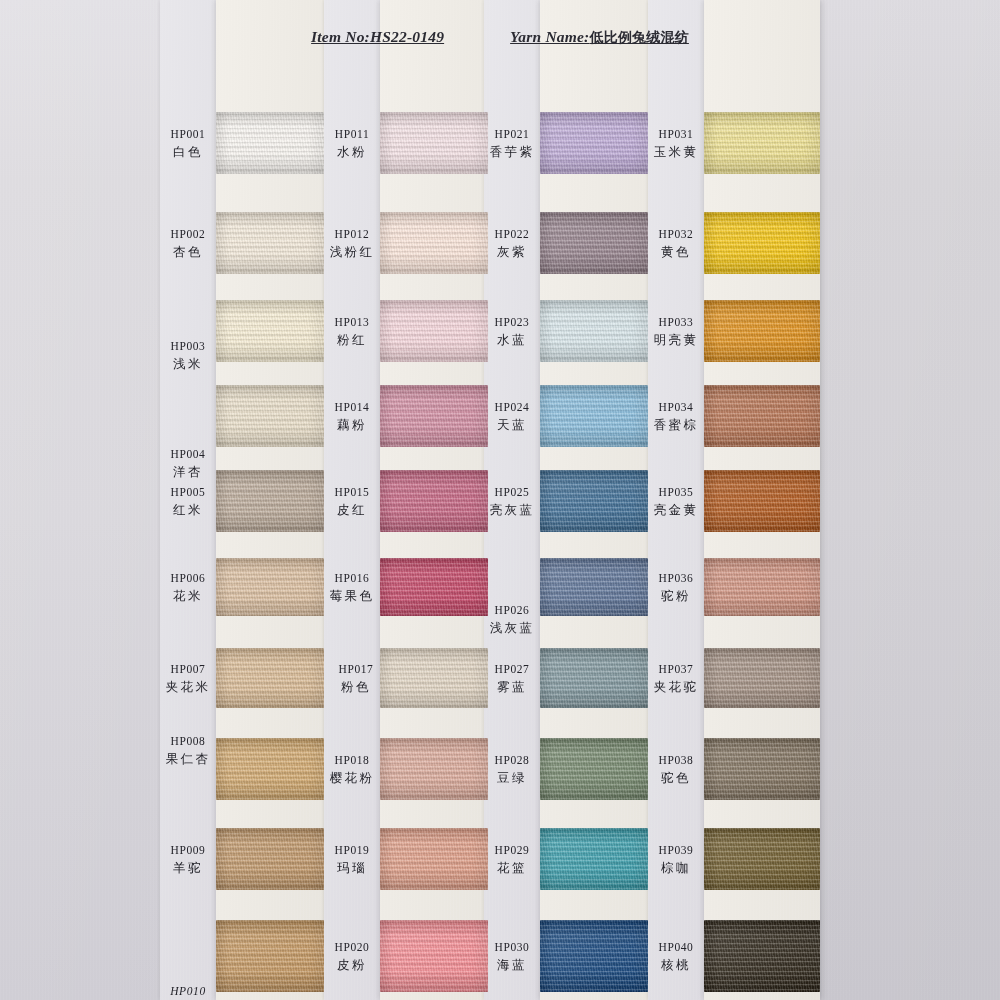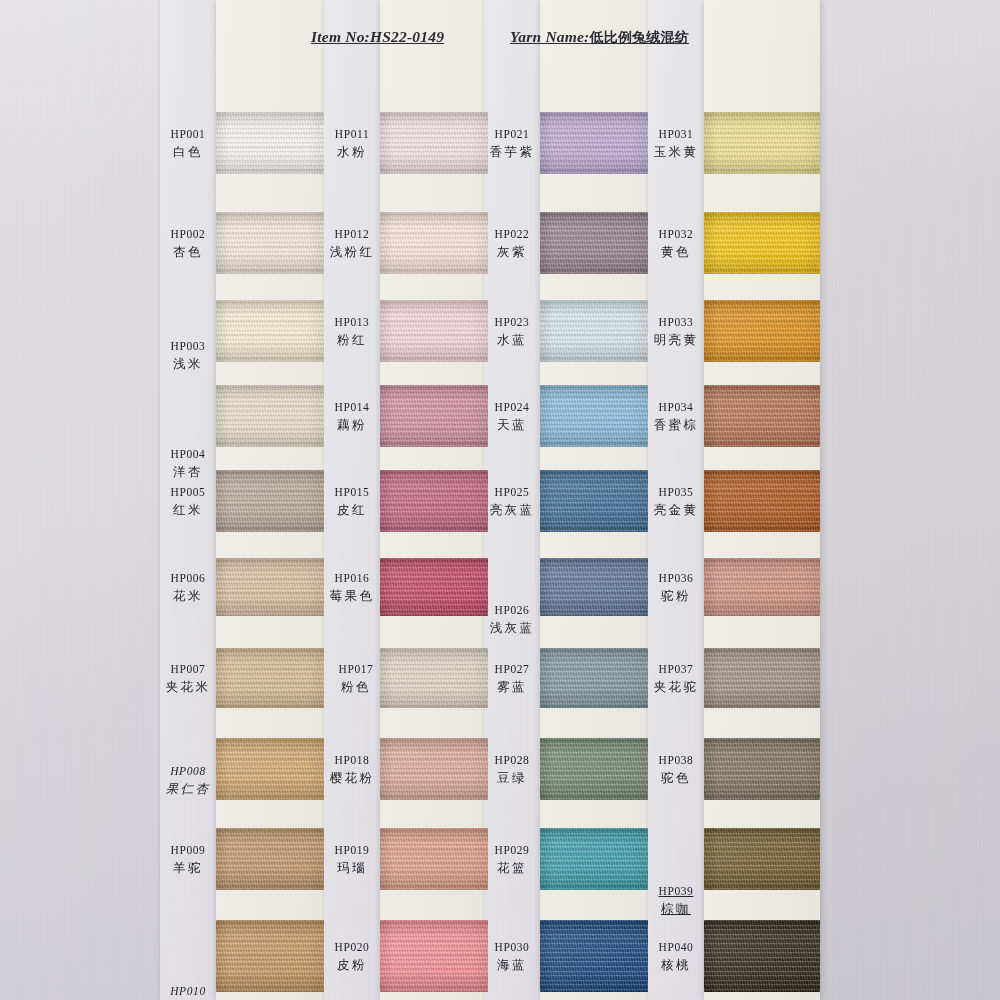--- a/index.html
+++ b/index.html
@@ -133,21 +133,21 @@
         <div class="swatch" title="HP007 夹花米" style="left: 216px; width: 108px; top: 648px; height: 60px;">
           <div class="body" style="background: rgb(215, 184, 146);"></div>
         </div>
         <div class="lbl" style="left: 128px; top: 662px;">
           <span class="code">HP007</span>
           <span class="name">夹花米</span>
         </div>
         <div class="swatch" title="HP008 果仁杏" style="left: 216px; width: 108px; top: 738px; height: 62px;">
           <div class="body" style="background: rgb(207, 166, 108);"></div>
         </div>
-        <div class="lbl" style="left: 128px; top: 764px; font-style: italic;">
+        <div class="lbl" style="left: 128px; top: 734px;">
           <span class="code">HP008</span>
           <span class="name">果仁杏</span>
         </div>
         <div class="swatch" title="HP009 羊驼" style="left: 216px; width: 108px; top: 828px; height: 62px;">
           <div class="body" style="background: rgb(189, 148, 102);"></div>
         </div>
         <div class="lbl" style="left: 128px; top: 843px;">
           <span class="code">HP009</span>
           <span class="name">羊驼</span>
         </div>
@@ -362,21 +362,21 @@
         <div class="swatch" title="HP038 驼色" style="left: 704px; width: 116px; top: 738px; height: 62px;">
           <div class="body" style="background: rgb(126, 111, 92);"></div>
         </div>
         <div class="lbl" style="left: 616px; top: 753px;">
           <span class="code">HP038</span>
           <span class="name">驼色</span>
         </div>
         <div class="swatch" title="HP039 棕咖" style="left: 704px; width: 116px; top: 828px; height: 62px;">
           <div class="body" style="background: rgb(109, 90, 43);"></div>
         </div>
-        <div class="lbl" style="left: 616px; top: 884px; text-decoration: underline;">
+        <div class="lbl" style="left: 616px; top: 843px;">
           <span class="code">HP039</span>
           <span class="name">棕咖</span>
         </div>
         <div class="swatch" title="HP040 核桃" style="left: 704px; width: 116px; top: 920px; height: 72px;">
           <div class="body" style="background: rgb(45, 37, 24);"></div>
         </div>
         <div class="lbl" style="left: 616px; top: 940px;">
           <span class="code">HP040</span>
           <span class="name">核桃</span>
         </div>

